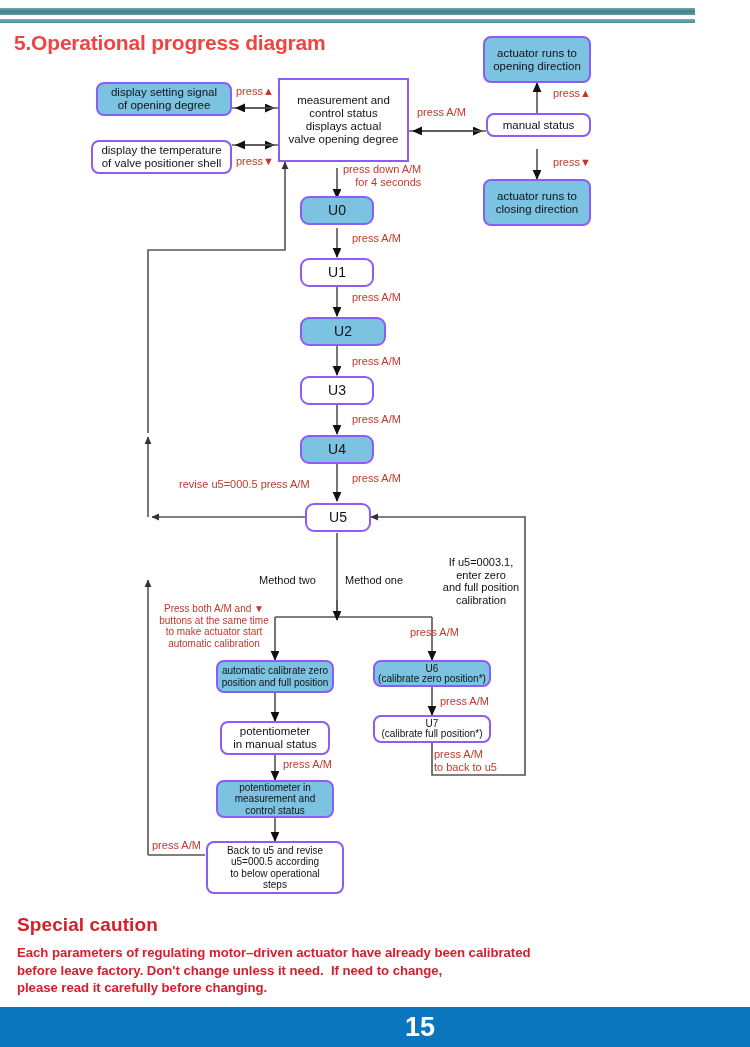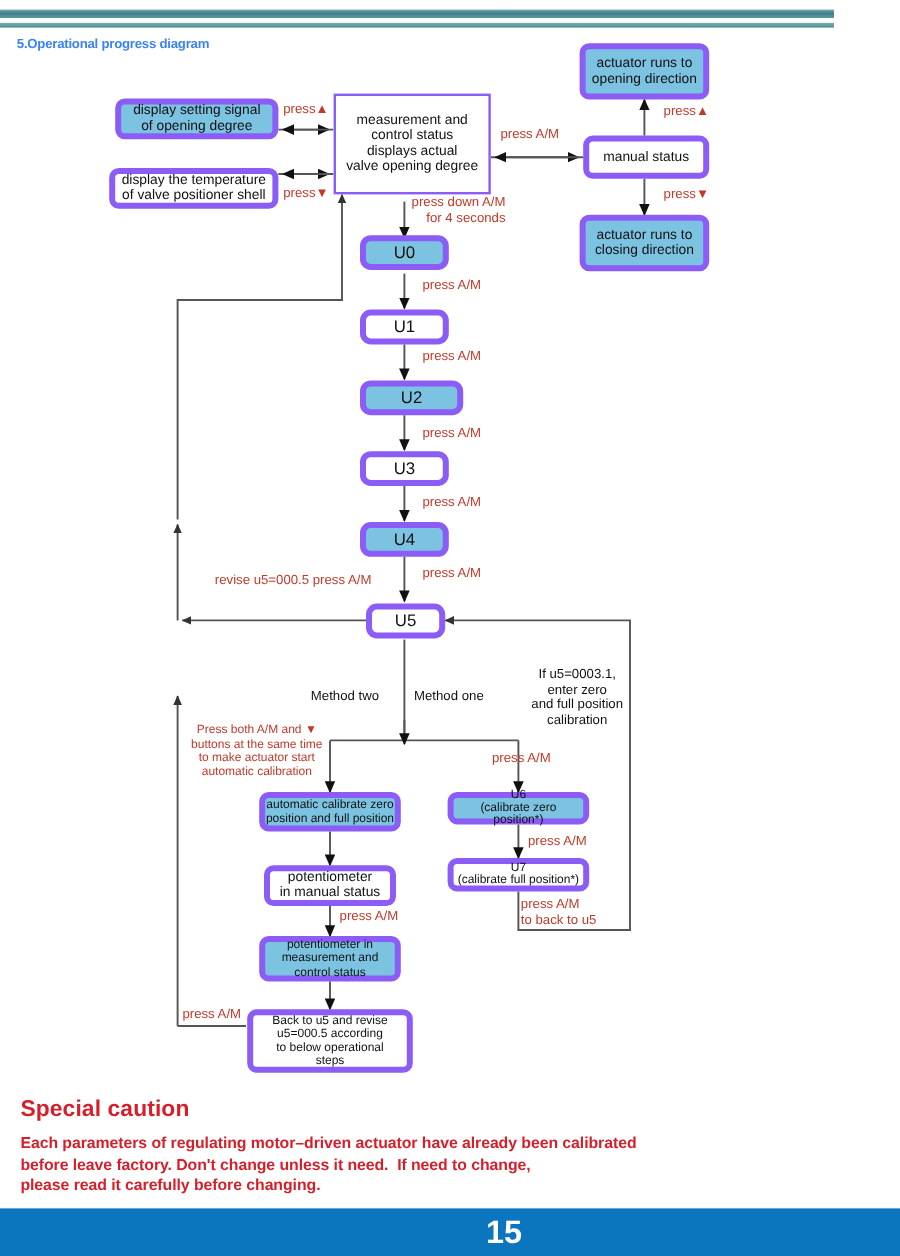--- a/index.html
+++ b/index.html
@@ -7,29 +7,29 @@
        font-family:"Liberation Sans","DejaVu Sans",sans-serif;}
 
   
   .rule{position:absolute;left:0;background:#4d8f98;}
   .rule.thick{top:8px;width:695px;height:7px;
        background:linear-gradient(to bottom,#72a7ae 0%,#407f89 45%,#5e9aa2 100%);}
   .rule.thin{top:19px;width:695px;height:4px;
        background:linear-gradient(to bottom,#7fb0b6 0%,#4b8d96 100%);}
 
   
-  .page-title{position:absolute;left:14px;top:31px;font-size:11px;font-weight:bold;
-       color:#3b82f6;letter-spacing:-0.2px;}
+  .page-title{position:absolute;left:14px;top:31px;font-size:21px;font-weight:bold;
+       color:#ef4444;letter-spacing:-0.2px;}
 
   
   #diagram{position:absolute;left:0;top:0;width:750px;height:920px;}
   #wires{position:absolute;left:0;top:0;width:750px;height:920px;}
 
   
-  .node{position:absolute;box-sizing:border-box;border:5px solid #8b5cf6;
+  .node{position:absolute;box-sizing:border-box;border:2px solid #8b5cf6;
         border-radius:8px;background:#ffffff;color:#111;
         display:flex;align-items:center;justify-content:center;text-align:center;
         line-height:1.12;font-size:11.5px;padding:1px 2px;}
   .node.blue{background:#7cc3e2;}
   .node.sharp{border-radius:0;border-width:2px;}
   .node.u{font-size:14px;border-radius:9px;}
   .node.small{font-size:10px;}
   .node .l2{display:block;font-size:10px;line-height:1.05;}
 
   
@@ -131,21 +131,21 @@
 of valve positioner shell</div>
 
   <div class="node sharp" style="left: 278px; top: 78px; width: 131px; height: 84px; white-space: pre;">measurement and
 control status
 displays actual
 valve opening degree</div>
 
   <div class="node blue" style="left: 483px; top: 36px; width: 108px; height: 47px; white-space: pre;">actuator runs to
 opening direction</div>
 
-  <div class="node" style="left:486px;top:113px;width:105px;height:36px;">manual status</div>
+  <div class="node" style="left:486px;top:113px;width:105px;height:24px;">manual status</div>
 
   <div class="node blue" style="left: 483px; top: 179px; width: 108px; height: 47px; white-space: pre;">actuator runs to
 closing direction</div>
 
   <div class="node blue u" style="left:300px;top:196px;width:74px;height:29px;">U0</div>
   <div class="node u" style="left:300px;top:258px;width:74px;height:29px;">U1</div>
   <div class="node blue u" style="left:300px;top:317px;width:86px;height:29px;">U2</div>
   <div class="node u" style="left:300px;top:376px;width:74px;height:29px;">U3</div>
   <div class="node blue u" style="left:300px;top:435px;width:74px;height:29px;">U4</div>
   <div class="node u" style="left:305px;top:503px;width:66px;height:29px;">U5</div>

